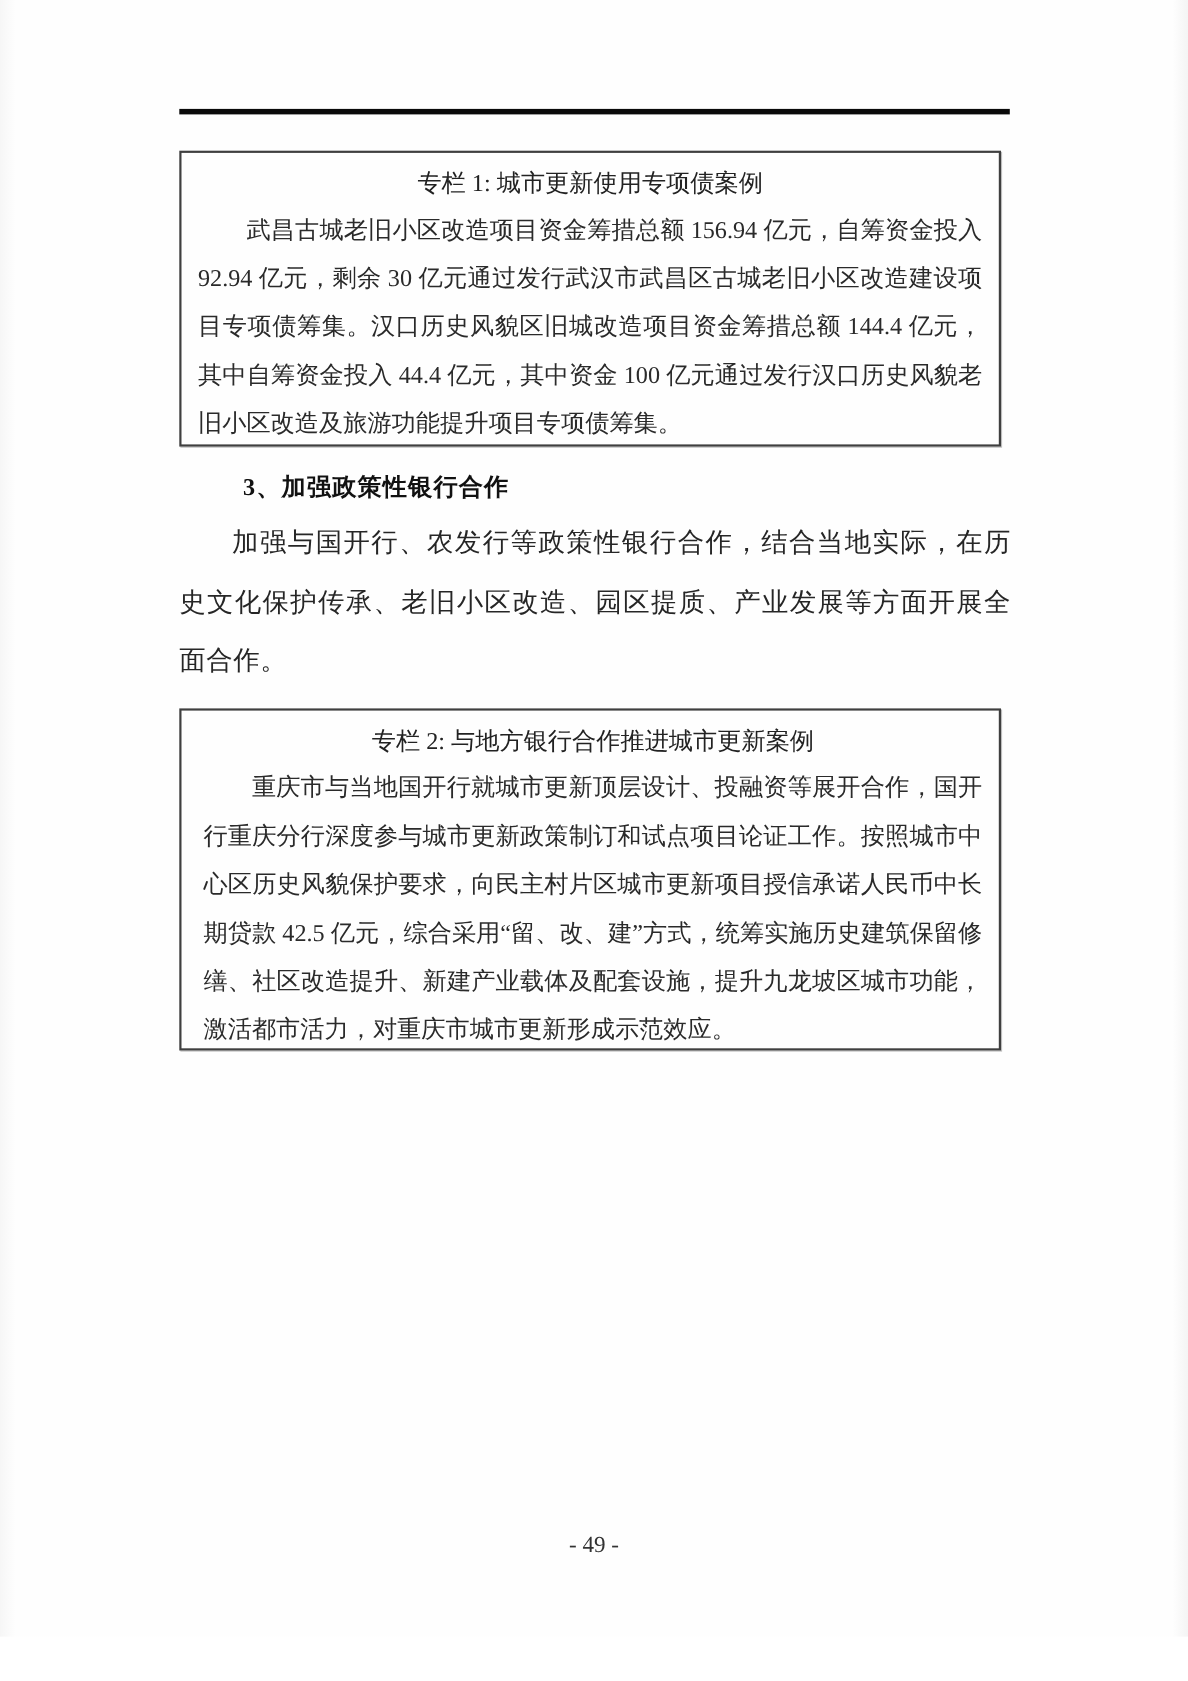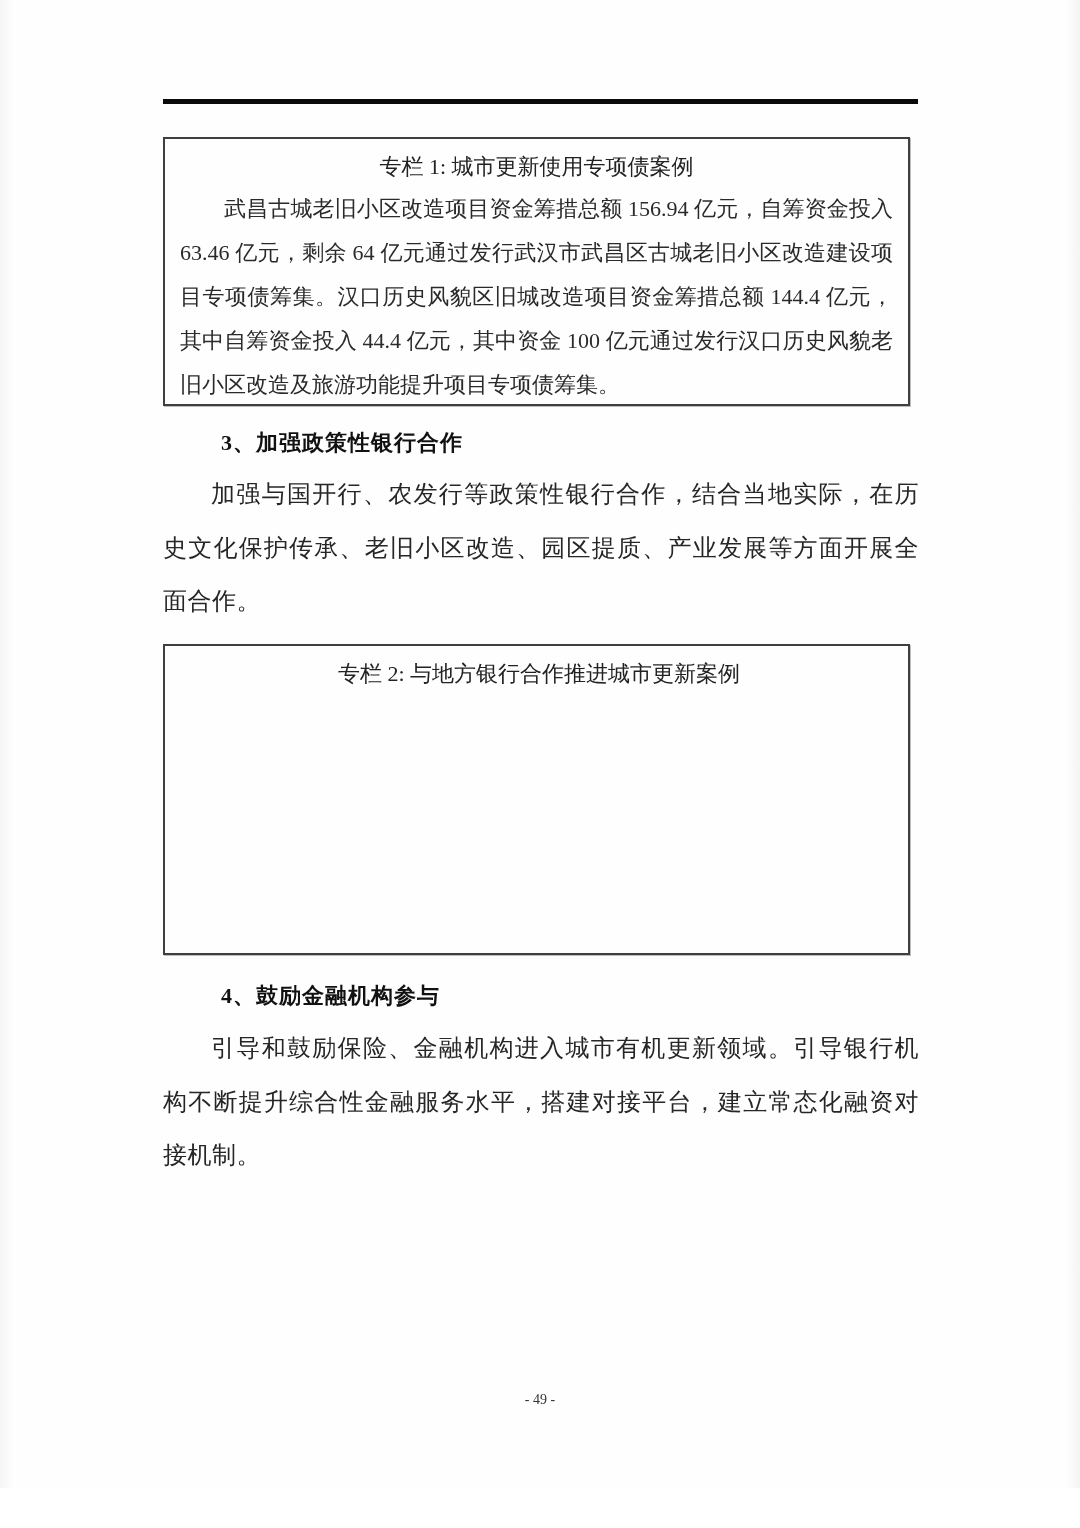--- a/index.html
+++ b/index.html
@@ -73,45 +73,44 @@
   }
   .para-3 { top: 468px; font-family: Liberation Serif, serif; }
   .para-4a { top: 1022px; }
   .para-4b { top: 1193px; }
   .page-number {
     position: absolute;
     left: 0;
     top: 1392px;
     width: 100%;
     text-align: center;
-    font-size: 14px;
+    font-size: 21px;
     color: #333333;
     font-family: "Liberation Serif", "DejaVu Serif", serif;
   }
 </style>
 </head>
 <body>
 
 <div class="page">
 
   <div class="top-rule"></div>
 
   <div class="case-box case-box-1">
     <div class="box-title">专栏 1: 城市更新使用专项债案例</div>
-    <div class="box-body">武昌古城老旧小区改造项目资金筹措总额 156.94 亿元，自筹资金投入 63.46 亿元，剩余 64 亿元通过发行武汉市武昌区古城老旧小区改造建设项目专项债筹集。汉口历史风貌区旧城改造项目资金筹措总额 144.4 亿元，其中自筹资金投入 44.4 亿元，其中资金 100 亿元通过发行汉口历史风貌老旧小区改造及旅游功能提升项目专项债筹集。</div>
+    <div class="box-body">武昌古城老旧小区改造项目资金筹措总额 156.94 亿元，自筹资金投入 92.94 亿元，剩余 30 亿元通过发行武汉市武昌区古城老旧小区改造建设项目专项债筹集。汉口历史风貌区旧城改造项目资金筹措总额 144.4 亿元，其中自筹资金投入 44.4 亿元，其中资金 100 亿元通过发行汉口历史风貌老旧小区改造及旅游功能提升项目专项债筹集。</div>
   </div>
 
   <div class="section-heading heading-3">3、加强政策性银行合作</div>
 
   <div class="body-para para-3">加强与国开行、农发行等政策性银行合作，结合当地实际，在历史文化保护传承、老旧小区改造、园区提质、产业发展等方面开展全面合作。</div>
 
   <div class="case-box case-box-2">
     <div class="box-title">专栏 2: 与地方银行合作推进城市更新案例</div>
+    <div class="box-body">重庆市与当地国开行就城市更新顶层设计、投融资等展开合作，国开行重庆分行深度参与城市更新政策制订和试点项目论证工作。按照城市中心区历史风貌保护要求，向民主村片区城市更新项目授信承诺人民币中长期贷款 42.5 亿元，综合采用“留、改、建”方式，统筹实施历史建筑保留修缮、社区改造提升、新建产业载体及配套设施，提升九龙坡区城市功能，激活都市活力，对重庆市城市更新形成示范效应。</div>
   </div>
 
-  <div class="section-heading heading-4">4、鼓励金融机构参与</div>
 
-  <div class="body-para para-4a">引导和鼓励保险、金融机构进入城市有机更新领域。引导银行机构不断提升综合性金融服务水平，搭建对接平台，建立常态化融资对接机制。</div>
 
 
   <div class="page-number">- 49 -</div>
 
 </div>
 
 </body></html>

